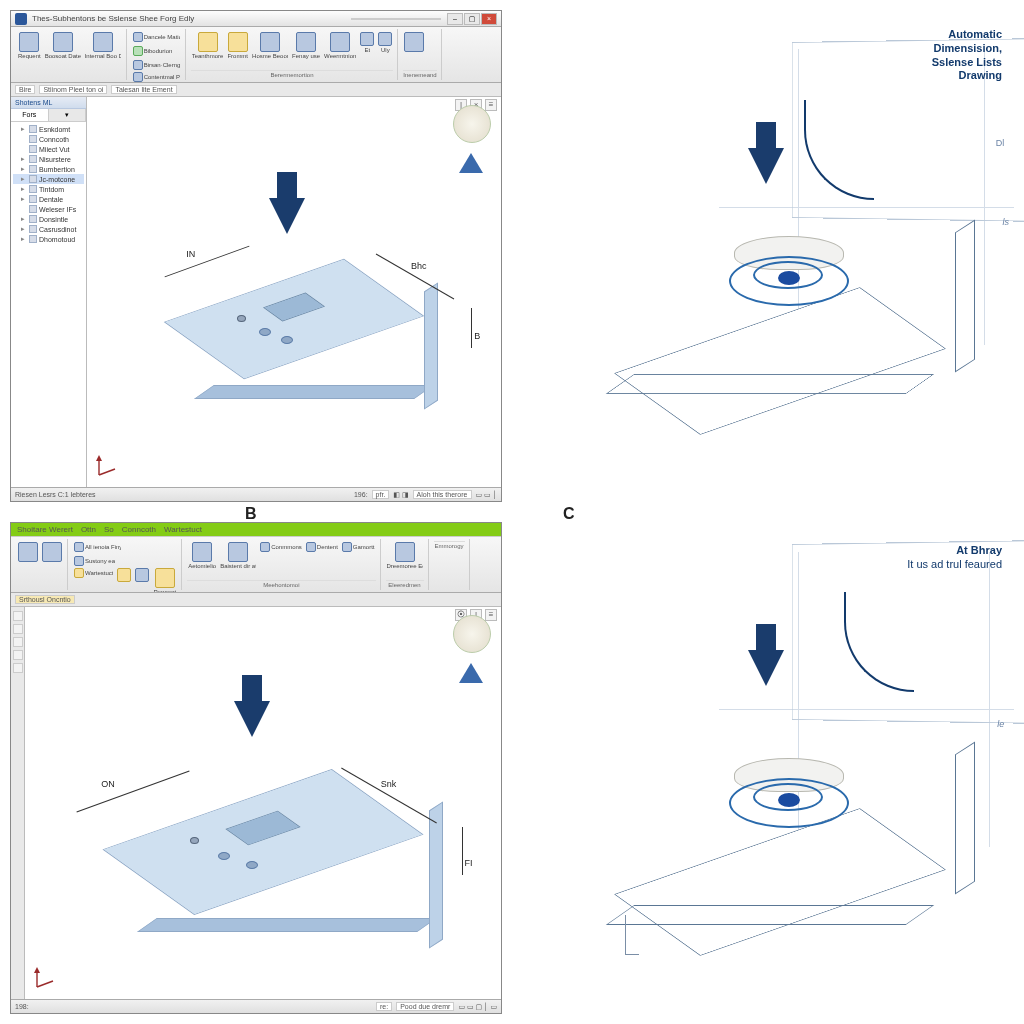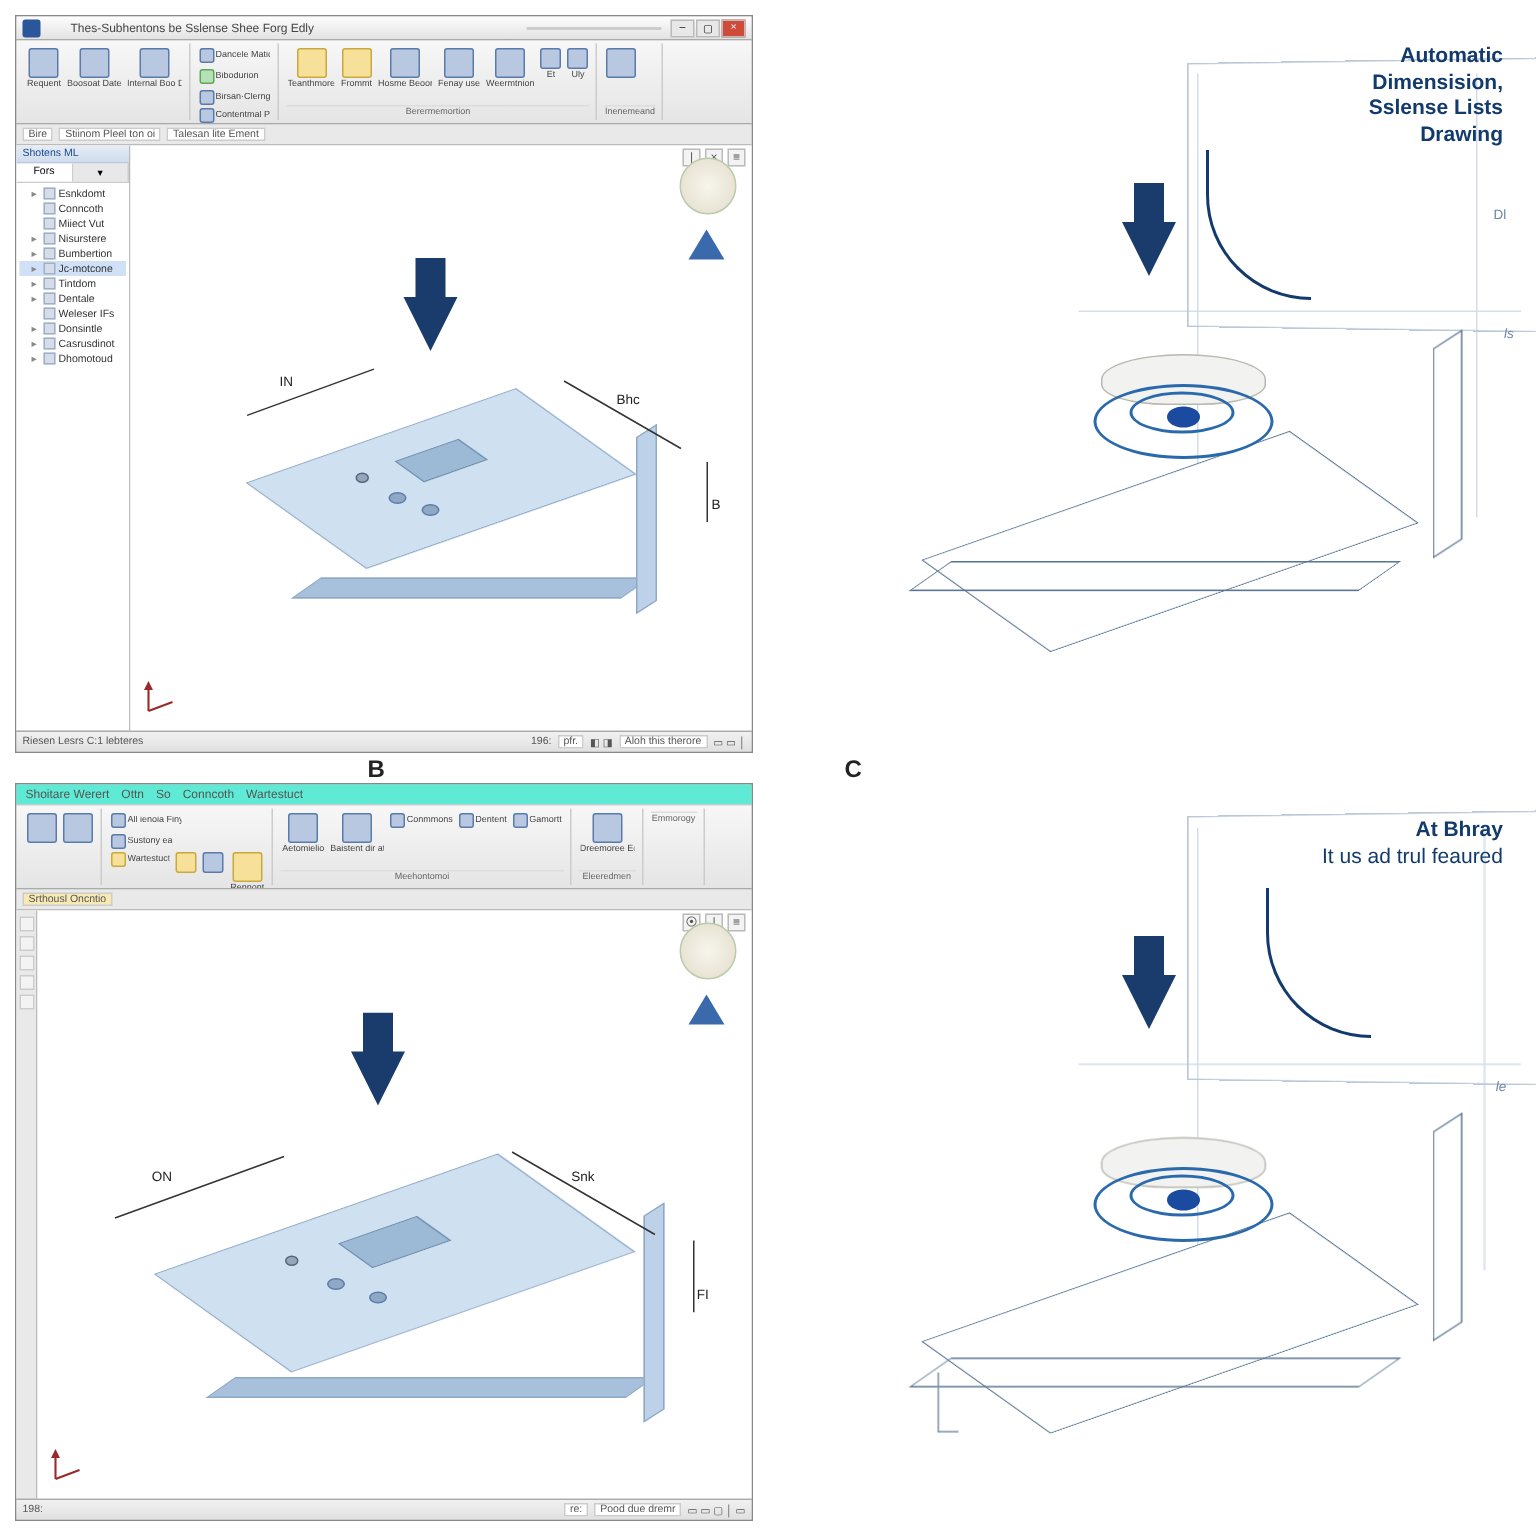--- a/index.html
+++ b/index.html
@@ -3,28 +3,28 @@
 <meta charset="utf-8">
 <style>
 * { margin: 0; padding: 0; box-sizing: border-box; font-family: 'Segoe UI', Tahoma, sans-serif; }
 body { background: #fff; width: 1024px; height: 1024px; position: relative; }
 
 .panel-grid { display: grid; grid-template-columns: 1fr 1fr; grid-template-rows: 1fr 1fr; gap: 20px; padding: 10px; height: 100%; }
 
 .cad-app { border: 1px solid #888; display: flex; flex-direction: column; background: #e0e0e0; font-size: 8px; position: relative; }
 
 .titlebar { height: 16px; background: linear-gradient(#fdfdfd, #e3e3e3); border-bottom: 1px solid #aaa; display: flex; align-items: center; justify-content: space-between; padding: 0 4px; }
-.titlebar-left { display: flex; align-items: center; gap: 20px; }
+.titlebar-left { display: flex; align-items: center; gap: 5px; }
 .app-icon { width: 12px; height: 12px; background: #2b579a; border-radius: 2px; }
 .titlebar-title { color: #444; font-size: 8px; }
 .winbtns { display: flex; gap: 1px; }
 .winbtn { width: 16px; height: 12px; background: #e8e8e8; border: 1px solid #bbb; display: flex; align-items: center; justify-content: center; font-size: 7px; cursor: pointer; }
 .winbtn.close { background: #d04a3a; color: #fff; }
 
-.menubar { height: 14px; background: #5eead4; border-bottom: 1px solid #ccc; display: flex; align-items: center; padding: 0 6px; gap: 8px; }
+.menubar { height: 14px; background: #84cc16; border-bottom: 1px solid #ccc; display: flex; align-items: center; padding: 0 6px; gap: 8px; }
 .menu-item { color: #555; font-size: 8px; cursor: pointer; }
 
 .ribbon-tabs { height: 16px; background: #f7f7f7; border-bottom: 1px solid #ccc; display: flex; align-items: flex-end; padding-left: 30px; gap: 2px; }
 .rtab { padding: 2px 6px; font-size: 8px; color: #444; cursor: pointer; border: 1px solid transparent; border-bottom: none; }
 .rtab.active { background: #fff; border-color: #bbb; }
 
 .ribbon { height: 56px; background: linear-gradient(#f7f7f7, #e5e5e5); border-bottom: 1px solid #aaa; display: flex; padding: 2px; gap: 1px; overflow: hidden; }
 .ribbon-group { border-right: 1px solid #ccc; display: flex; flex-direction: column; justify-content: space-between; padding: 2px 4px; min-width: 40px; }
 .ribbon-buttons { display: flex; flex-wrap: wrap; gap: 2px; align-items: flex-start; }
 .rib-btn { display: flex; flex-direction: column; align-items: center; gap: 1px; cursor: pointer; padding: 1px; }
@@ -92,21 +92,21 @@
 .wire-panel { position: relative; background: #fff; }
 .wire-box { position: absolute; left: 54%; top: 6%; width: 260px; height: 180px; border: 1px solid #bac8d8; transform: perspective(600px) rotateY(-6deg); }
 .wire-plate-top { position: absolute; left: 22%; top: 56%; width: 300px; height: 150px; border: 1px solid #5a7694; background: #fff; transform: rotateX(60deg) rotateZ(-35deg); }
 .wire-plate-side1 { position: absolute; width: 300px; height: 20px; border: 1px solid #5a7694; bottom: 22%; left: 20%; transform: skewX(-55deg); }
 .wire-plate-side2 { position: absolute; width: 20px; height: 140px; border: 1px solid #5a7694; right: 8%; top: 44%; transform: skewY(-33deg); }
 .dome-outer { position: absolute; width: 120px; height: 50px; border: 2px solid #2a6aac; border-radius: 50%; left: 42%; top: 50%; }
 .dome-inner { position: absolute; width: 70px; height: 28px; border: 2px solid #2a6aac; border-radius: 50%; left: 47%; top: 51%; }
 .dome-center { position: absolute; width: 22px; height: 14px; background: #1a4ba0; border-radius: 50%; left: 52%; top: 53%; }
 .dome-body { position: absolute; width: 110px; height: 34px; background: #f2f2f0; border: 1px solid #b8b8b0; border-radius: 50% 50% 40% 40%; left: 43%; top: 46%; }
 
-.callout { position: absolute; right: 12px; top: 18px; color: #123a6c; font-weight: 600; font-size: 14px; text-align: right; line-height: 1.25; }
+.callout { position: absolute; right: 12px; top: 18px; color: #123a6c; font-weight: 600; font-size: 11px; text-align: right; line-height: 1.25; }
 .callout-arc { position: absolute; right: 140px; top: 90px; width: 70px; height: 100px; border: 2px solid #123a6c; border-right: none; border-top: none; border-radius: 0 0 0 80px; }
 
 .subfig-label { position: absolute; font-weight: 700; font-size: 16px; color: #222; }
 .label-B { left: 245px; top: 505px; }
 .label-C { left: 563px; top: 505px; }
 
 .grid-guides { position: absolute; inset: 0; pointer-events: none; }
 .gl { position: absolute; background: #d4dde8; }
 .gl.v { width: 1px; height: 60%; }
 .gl.h { height: 1px; width: 60%; }

